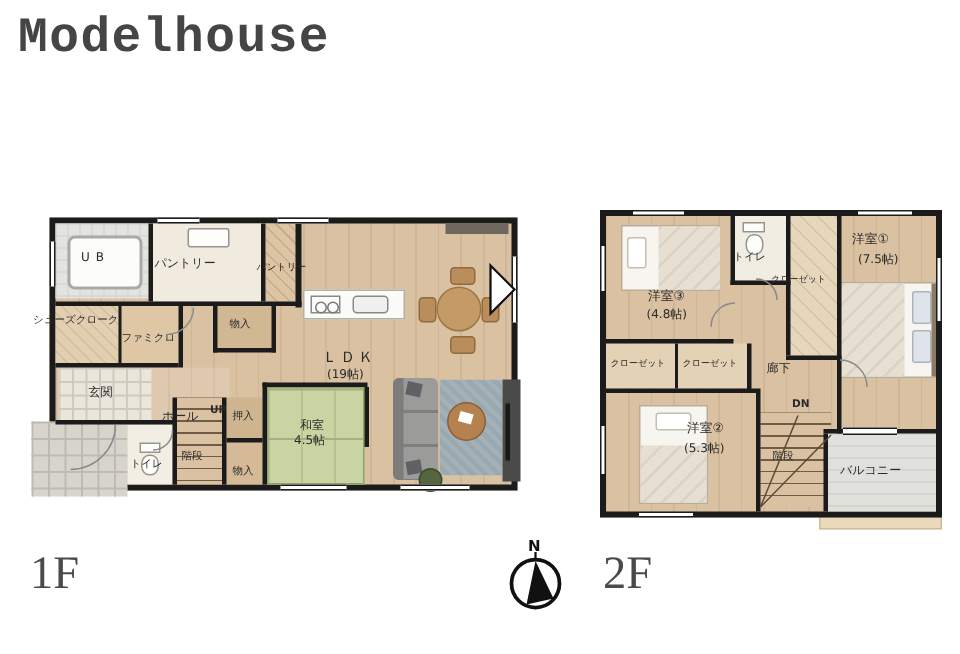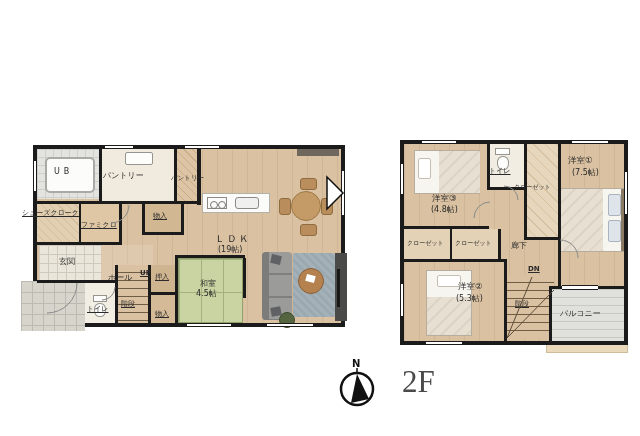--- a/index.html
+++ b/index.html
@@ -4,21 +4,21 @@
 <style>
   html,body{margin:0;padding:0;background:#fff;}
   .sheet{position:relative;width:640px;height:436px;background:#fff;overflow:hidden;font-family:"DejaVu Sans",sans-serif;}
   .title{position:absolute;left:12px;top:6px;font-family:"Liberation Mono","DejaVu Sans Mono",monospace;font-weight:bold;font-size:33px;line-height:1.22;color:#454545;letter-spacing:1px;}
   .floorlbl{position:absolute;font-family:"Liberation Serif","DejaVu Serif",serif;font-size:31px;color:#4a4a4a;}
   .plan{position:absolute;box-sizing:border-box;border:4px solid #1b1b1b;background-color:#d9c1a1;background-image:repeating-linear-gradient(90deg,rgba(120,85,50,.10) 0 1px,transparent 1px 15px);z-index:1;}
   .r{position:absolute;z-index:1;}
   .f{position:absolute;z-index:2;}
   .w{position:absolute;background:#1b1b1b;z-index:3;}
   .lbl{position:absolute;z-index:5;font-size:8px;line-height:1.15;color:#2a2a2a;white-space:nowrap;}
-  .s7{font-size:7px;text-decoration:underline;} .s65{font-size:6.5px;} .s6{font-size:6px;}
+  .s7{font-size:7px;} .s65{font-size:6.5px;} .s6{font-size:6px;}
   .win{position:absolute;z-index:4;background:#fff;box-sizing:border-box;}
   .win.h{height:4px;border-top:1px solid #1b1b1b;border-bottom:1px solid #1b1b1b;}
   .win.v{width:4px;border-left:1px solid #1b1b1b;border-right:1px solid #1b1b1b;}
   .ov{position:absolute;left:-4px;top:-4px;z-index:6;pointer-events:none;}
   .tatami{background-color:#c9d4a2;background-image:linear-gradient(#a2b17d 1px,transparent 1px),linear-gradient(90deg,#a2b17d 1px,transparent 1px);background-size:22px 33px;border:1px solid #8fa06c;box-sizing:border-box;}
   .tile{background-color:#ebe6db;background-image:linear-gradient(#d0cabd 1px,transparent 1px),linear-gradient(90deg,#d0cabd 1px,transparent 1px);background-size:9px 9px;}
   .porch{background-color:#d7d4cc;background-image:linear-gradient(#bdbab2 1px,transparent 1px),linear-gradient(90deg,#bdbab2 1px,transparent 1px);background-size:11px 11px;}
   .hatch{background:repeating-linear-gradient(45deg,#e2cfb2 0 5px,#d3bd9c 5px 6px);}
   .hatch2{background:repeating-linear-gradient(45deg,#dcc4a4 0 5px,#c9ad87 5px 6px);}
   .treads{background-color:#d9c1a1;background-image:repeating-linear-gradient(180deg,transparent 0 7px,#6e5c45 7px 8px);}
@@ -26,20 +26,21 @@
   .blanket{background:#e7e0d2;background-image:repeating-linear-gradient(135deg,rgba(120,100,70,.10) 0 2px,transparent 2px 9px);}
   .pillow{background:#fff;border:1px solid #c5bfb2;border-radius:2px;}
   .fixt{background:#fdfdfc;border:1px solid #96948e;box-sizing:border-box;}
 </style>
 </head>
 <body>
 
 <div class="sheet">
 
   <div class="title">
+    <div>Modelhouse</div>
   </div>
 
   <div style="position:absolute;left:546px;top:344px;width:82px;height:9px;background:#eadabb;border:1px solid #cdbd9a;box-sizing:border-box;z-index:0;"></div>
 
   <div class="plan" style="left:33px;top:145px;width:312px;height:182px;">
 
     <div class="r" style="left:0;top:0;width:62px;height:50px;background-color:#e3e4e0;background-image:linear-gradient(#cfd0cc 1px,transparent 1px),linear-gradient(90deg,#cfd0cc 1px,transparent 1px);background-size:8px 8px;">
       <div class="f" style="left:8px;top:8px;width:46px;height:32px;background:#fcfcfb;border:2px solid #a9a9a6;border-radius:5px;"></div>
     </div>
     <div class="r" style="left:62px;top:0;width:78px;height:52px;background:#f1ebdf;">
@@ -203,20 +204,21 @@
 
     <svg class="ov" width="236" height="213" viewBox="0 0 236 213">
       <line x1="107" y1="198" x2="154" y2="150" stroke="#5a4c3a" stroke-width="1"></line>
       <line x1="107" y1="198" x2="132" y2="137" stroke="#5a4c3a" stroke-width="1"></line>
       <path d="M 160 100 A 18 18 0 0 1 178 118" stroke="#8a8a8a" fill="none"></path>
       <path d="M 90 62 A 16 16 0 0 0 74 78" stroke="#8a8a8a" fill="none"></path>
       <path d="M 104 46 A 14 14 0 0 1 118 60" stroke="#8a8a8a" fill="none"></path>
     </svg>
   </div>
 
+  <div class="floorlbl" style="left:20px;top:364px;">1F</div>
   <div class="floorlbl" style="left:402px;top:364px;">2F</div>
 
   <svg style="position:absolute;left:334px;top:357px;" width="46" height="52" viewBox="0 0 46 52">
     <text x="18" y="10" font-size="10" font-family="DejaVu Sans, sans-serif" font-weight="bold" fill="#111">N</text>
     <line x1="23" y1="11" x2="23" y2="17" stroke="#111" stroke-width="1.5"></line>
     <circle cx="23" cy="32" r="16" fill="#fff" stroke="#111" stroke-width="2.5"></circle>
     <polygon points="23,17 35,42 17,46" fill="#111"></polygon>
   </svg>
 
 </div>

